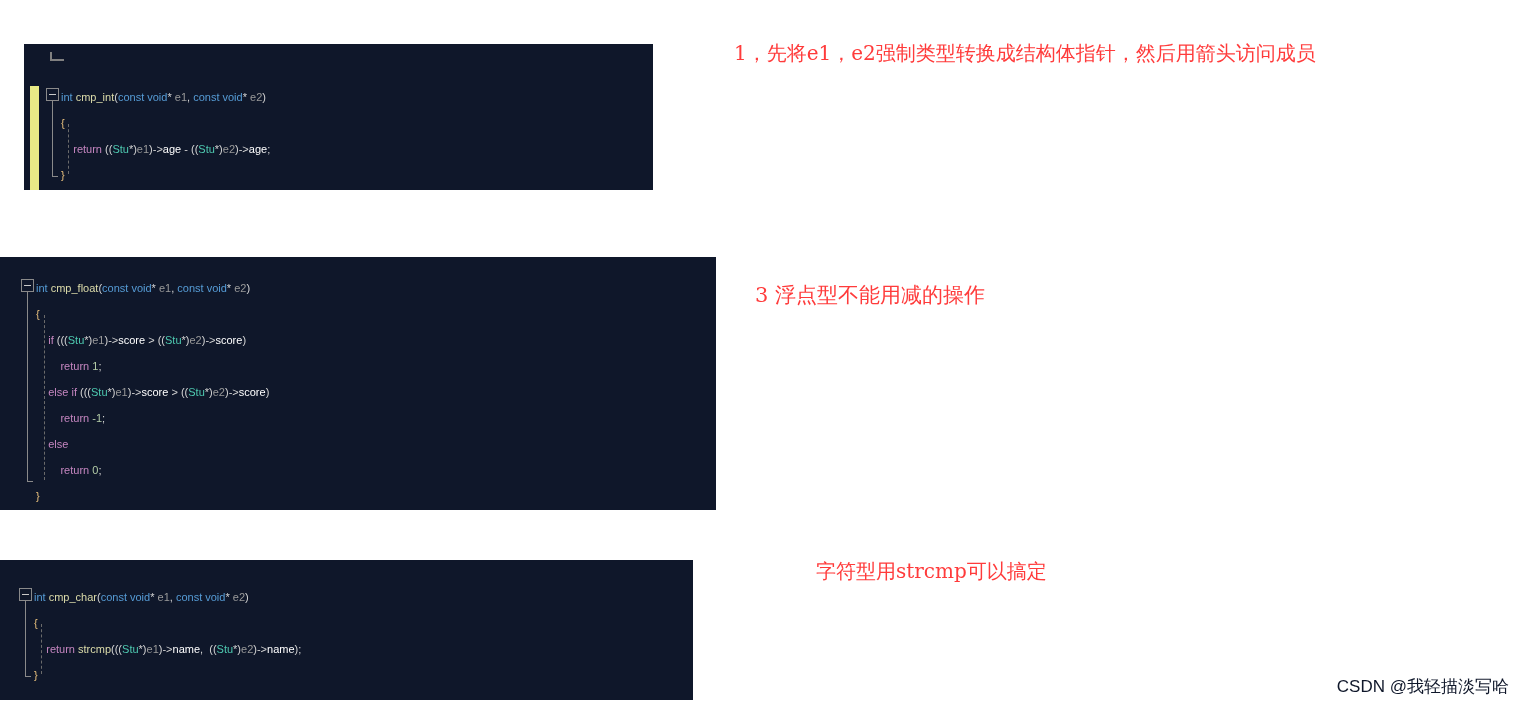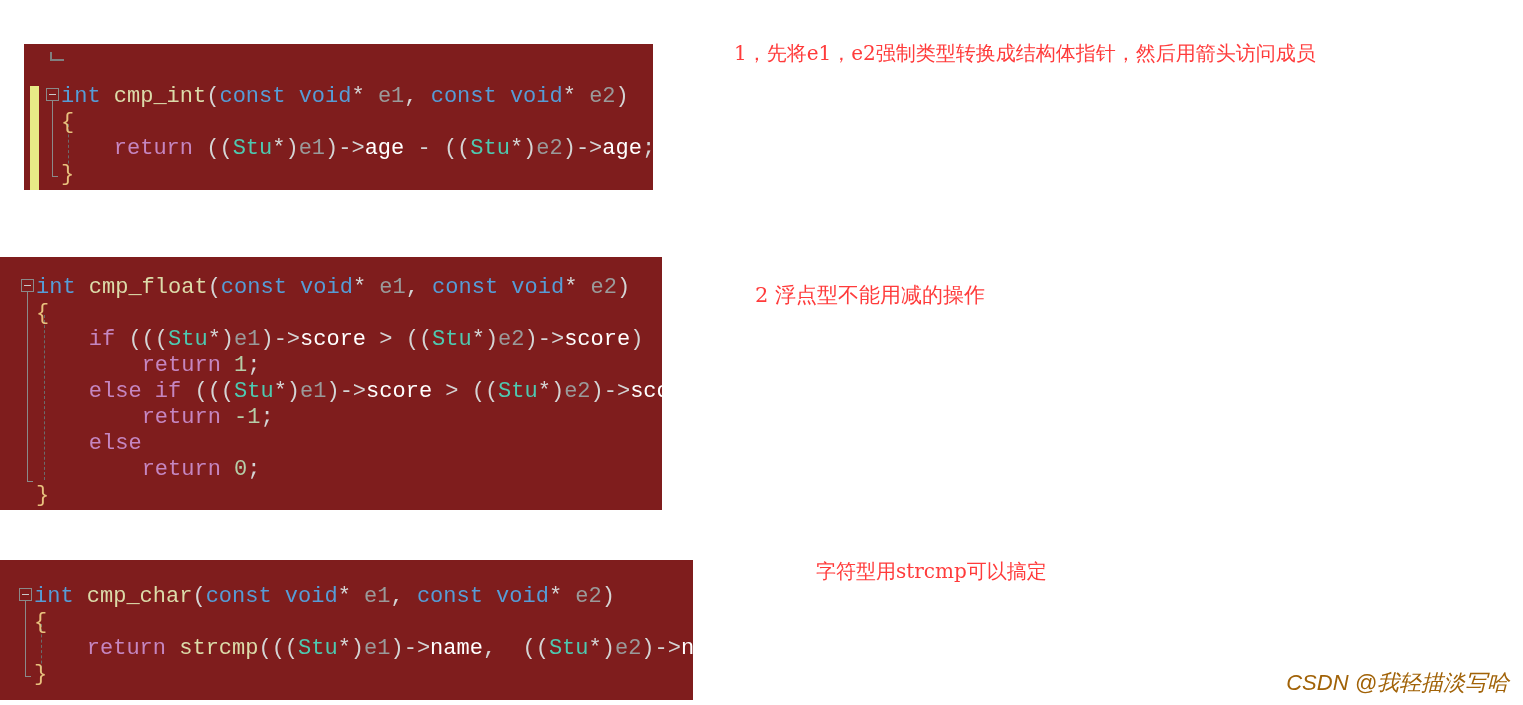--- a/index.html
+++ b/index.html
@@ -11,30 +11,30 @@
     width: 1523px;
     height: 705px;
     position: relative;
     overflow: hidden;
     font-family: "Liberation Sans", sans-serif;
   }
 
   
   .code-block {
     position: absolute;
-    background: #7f1d1d;
-    font-family: Liberation Mono, monospace;
-    font-size: 22px;
+    background: #0f172a;
+    font-family: Liberation Sans, sans-serif;
+    font-size: 11px;
     line-height: 26px;
     white-space: pre;
     color: #d4d4d4;
     overflow: hidden;
   }
   #code-block-1 { left: 24px;  top: 44px;  width: 629px; height: 146px; }
-  #code-block-2 { left: 0px;   top: 257px; width: 662px; height: 253px; }
+  #code-block-2 { left: 0px;   top: 257px; width: 716px; height: 253px; }
   #code-block-3 { left: 0px;   top: 560px; width: 693px; height: 140px; }
 
   .top-fold {
     position: absolute;
     left: 26px;
     top: 8px;
     width: 12px;
     height: 7px;
     border-left: 2px solid #808080;
     border-bottom: 2px solid #808080;
@@ -116,25 +116,24 @@
   }
   #annot-1 { left: 734px; top: 40px;  font-size: 20px; }
   #annot-2 { left: 755px; top: 281px; font-size: 21px; }
   #annot-3 { left: 816px; top: 558px; font-size: 20px; }
 
   
   #watermark {
     position: absolute;
     right: 14px;
     bottom: 7px;
-    color: #a16207;
-    font-size: 22px;
+    color: #0f172a;
+    font-size: 17px;
     font-family: "Liberation Sans", sans-serif;
     white-space: nowrap;
-    font-style: italic;
   }
 </style>
 </head>
 <body>
 
 <div class="code-block" id="code-block-1">
   <div class="top-fold"></div>
   <div class="change-bar"></div>
   <div class="fold-box" style="left:22px; top:44px;"></div>
   <div class="fold-line" style="left:28px; top:57px; height:76px;"></div>
@@ -150,16 +149,16 @@
 </div>
 
 <div class="code-block" id="code-block-3">
   <div class="fold-box" style="left:19px; top:28px;"></div>
   <div class="fold-line" style="left:25px; top:41px; height:76px;"></div>
   <div class="indent-guide" style="left:41px; top:64px; height:50px;"></div>
   <div class="code-text" style="left:34px; top:24px;"><span class="ln"><span class="kw">int </span><span class="fn">cmp_char</span><span class="pun">(</span><span class="kw">const void</span><span class="pun">* </span><span class="gry">e1</span><span class="pun">, </span><span class="kw">const void</span><span class="pun">* </span><span class="gry">e2</span><span class="pun">)</span></span><span class="ln"><span class="brc">{</span></span><span class="ln"><span class="pun">    </span><span class="ctl">return</span><span class="pun"> </span><span class="fn">strcmp</span><span class="pun">(((</span><span class="typ">Stu</span><span class="pun">*)</span><span class="gry">e1</span><span class="pun">)-&gt;</span><span class="mem">name</span><span class="pun">,  ((</span><span class="typ">Stu</span><span class="pun">*)</span><span class="gry">e2</span><span class="pun">)-&gt;</span><span class="mem">name</span><span class="pun">);</span></span><span class="ln"><span class="brc">}</span></span></div>
 </div>
 
 <div class="annot" id="annot-1">1，先将e1，e2强制类型转换成结构体指针，然后用箭头访问成员</div>
-<div class="annot" id="annot-2">2 浮点型不能用减的操作</div>
+<div class="annot" id="annot-2">3 浮点型不能用减的操作</div>
 <div class="annot" id="annot-3">字符型用strcmp可以搞定</div>
 
 <div id="watermark">CSDN @我轻描淡写哈</div>
 
 </body></html>

